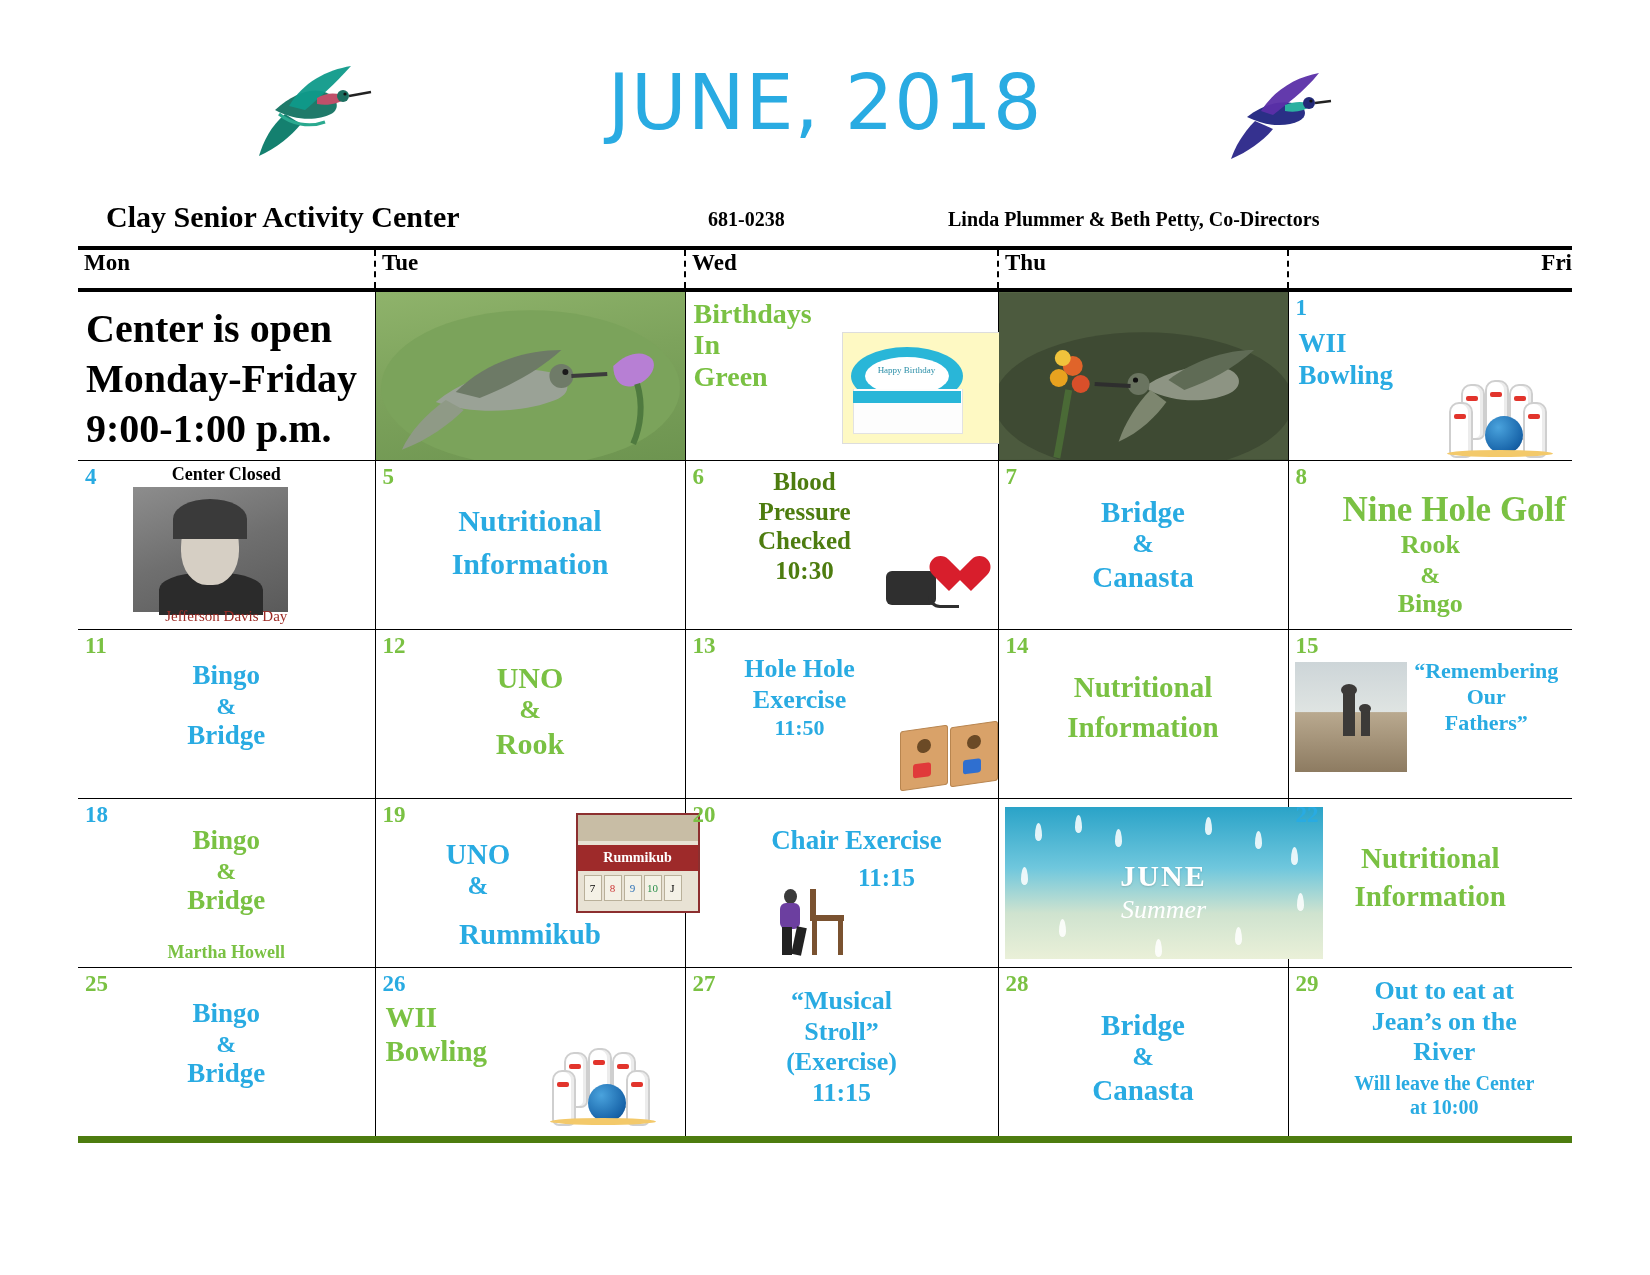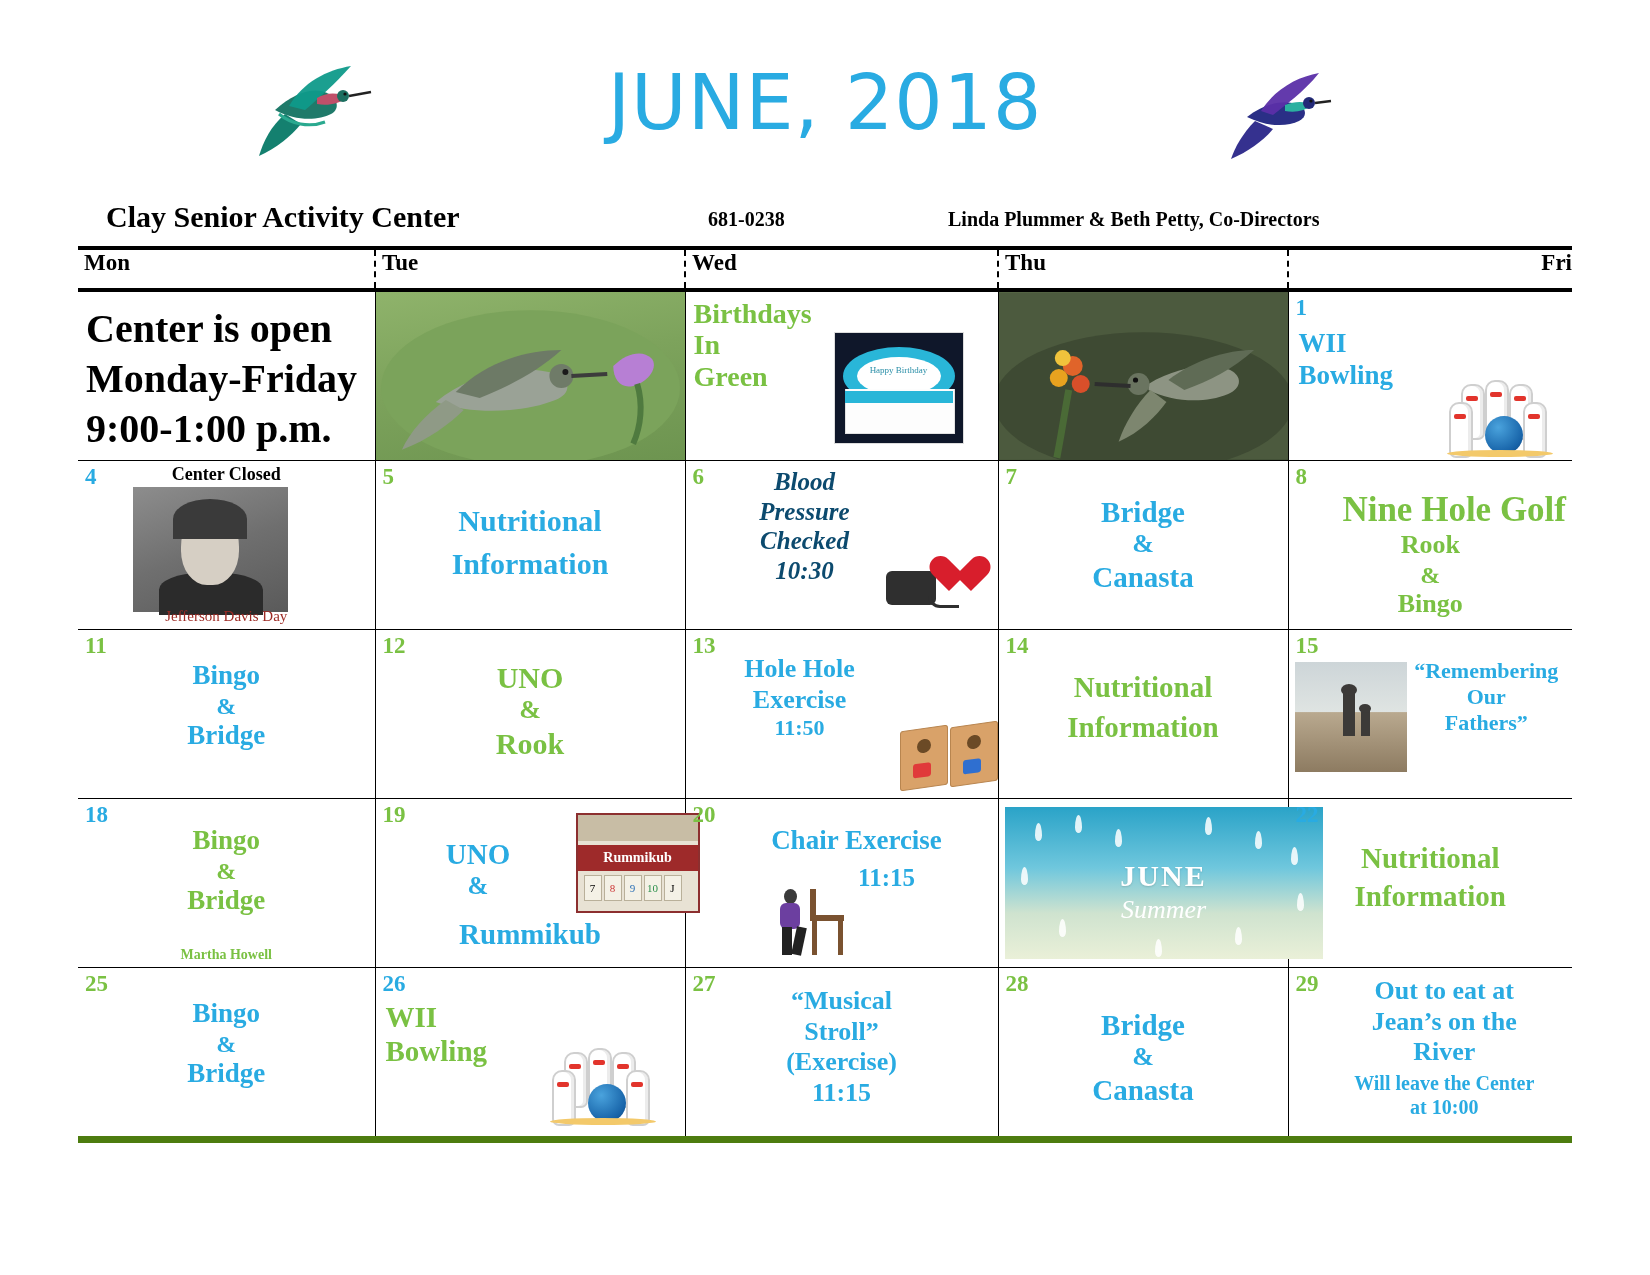--- a/index.html
+++ b/index.html
@@ -136,21 +136,21 @@
     box-sizing: border-box;
     text-align: center;
   }
   .act {
     font-family: "Liberation Serif", serif;
     font-weight: bold;
     line-height: 1.18;
   }
   .blue { color: #29ABE2; }
   .green { color: #7AC143; }
-  .red { color: #0c4a6e; font-style: italic; }
+  .red { color: #4d7c0f; }
 
   
   .open-note {
     position: absolute;
     left: 8px;
     top: 12px;
     text-align: left;
     font-size: 40px;
     font-weight: bold;
     color: #000;
@@ -179,26 +179,27 @@
     top: 6px;
     text-align: left;
     font-size: 28px;
     font-weight: bold;
     color: #7AC143;
     font-family: "Liberation Serif", serif;
     line-height: 1.12;
   }
   .cake {
     position: absolute;
-    left: 148px;
+    left: 156px;
     top: 40px;
     width: 128px;
     height: 110px;
-    background: #0f172a;
+    background: #fef9c3;
     border: 1px solid #ddd;
+    padding-left: 40px;
   }
   .cake-top {
     position: absolute;
     left: 8px; top: 14px; width: 112px; height: 58px;
     background: #29b6d8;
     border-radius: 50%;
   }
   .cake-inner {
     position: absolute;
     left: 22px; top: 24px; width: 84px; height: 38px;
@@ -424,21 +425,21 @@
     width: 7px; height: 18px;
     background: #ffffff;
     border-radius: 50% 50% 50% 50% / 70% 70% 30% 30%;
     opacity: .85;
   }
 
   .note-small {
     position: absolute;
     left: 0; right: 0; bottom: 4px;
     text-align: center;
-    font-size: 14px;
+    font-size: 18px;
     font-weight: bold;
     color: #7AC143;
     font-family: "Liberation Serif", serif;
   }
 </style>
 </head>
 <body>
 
 <div class="page">
 

